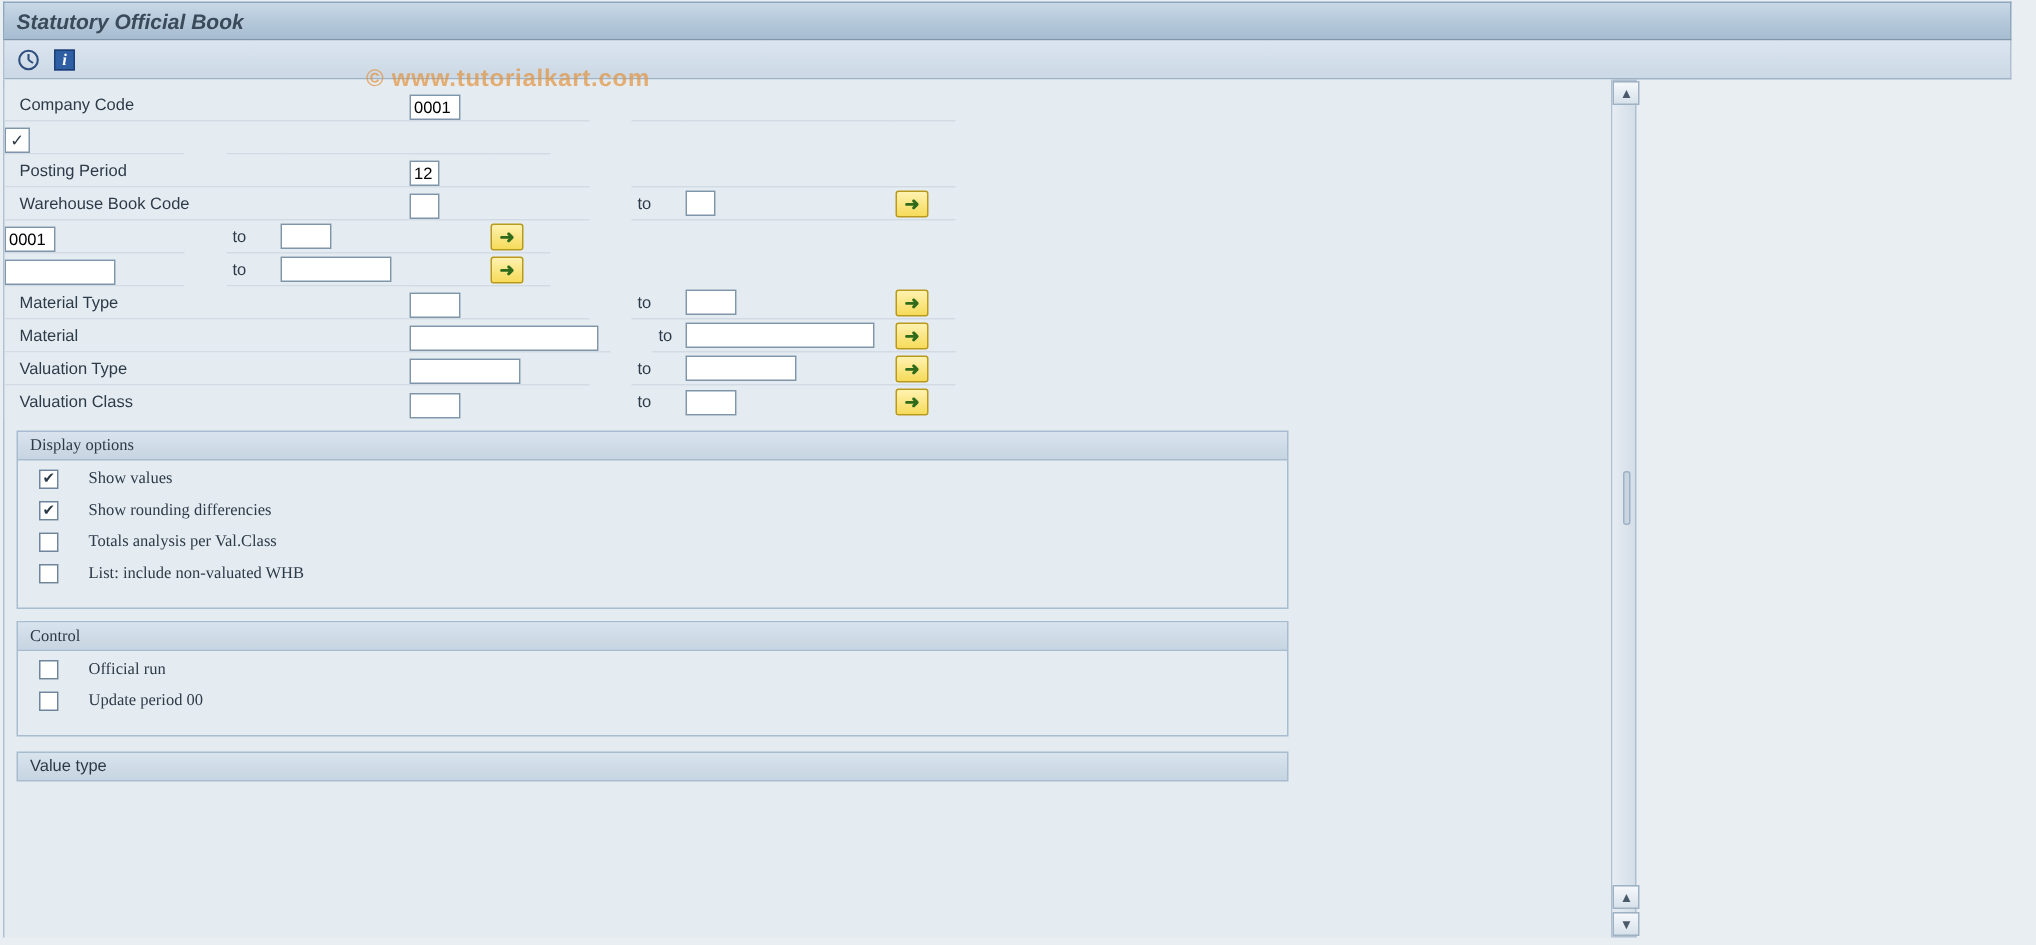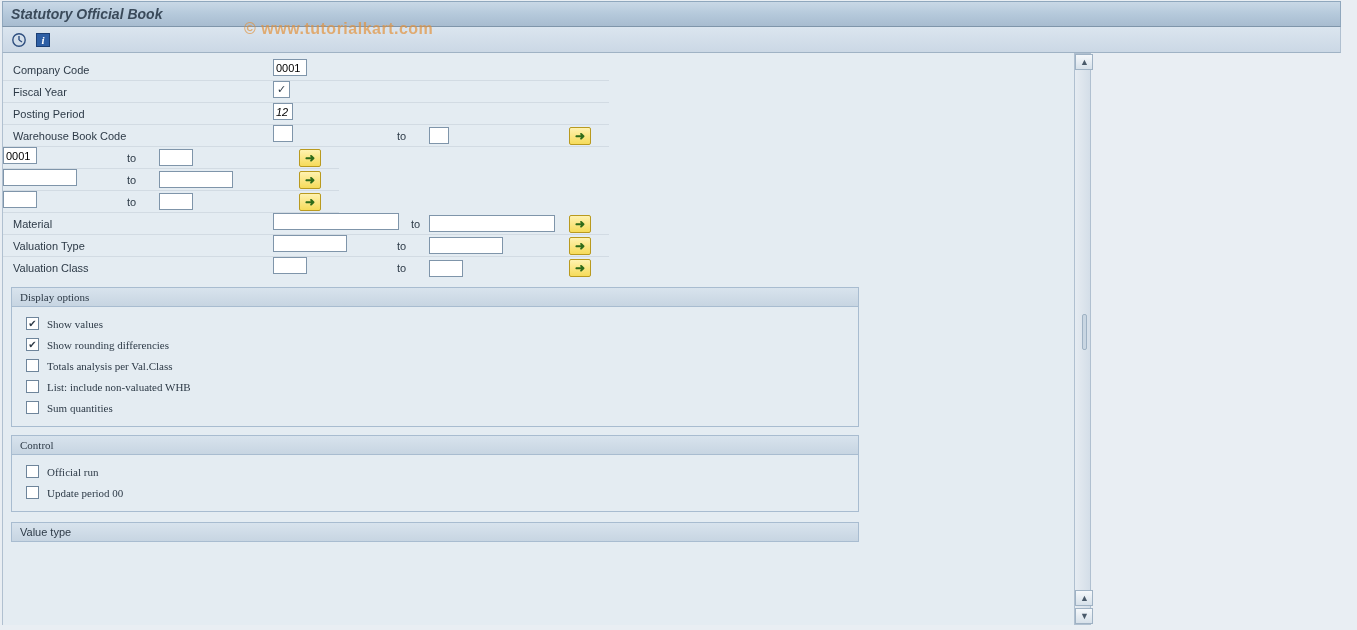--- a/index.html
+++ b/index.html
@@ -94,30 +94,31 @@
     padding-left: 10px;
     color: #2d3a47;
     border-bottom: 1px solid #d2dbe3;
     height: 22px;
     display:flex; align-items:center;
     background: #e4ecf2;
   }
   .field-from {
     width: 120px;
     height:22px;
-    display:flex; align-items:flex-start;
+    display:flex; align-items:flex-end;
     border-bottom: 1px solid #d2dbe3;
   }
   .field-to-lbl {
     width: 36px;
     padding-left:4px;
     height:22px;
     display:flex; align-items:center;
     border-bottom: 1px solid #d2dbe3;
     color:#2d3a47;
+    margin-left:28px;
   }
   .field-to {
     width: 140px;
     height:22px;
     display:flex; align-items:center;
     border-bottom: 1px solid #d2dbe3;
   }
   .field-btn-cell{
     width: 40px;
     height:22px;
@@ -129,21 +130,21 @@
 
   input.sap-input {
     font-family: inherit;
     font-size: 11px;
     border: 1px solid #7f95aa;
     background: #fff;
     padding: 1px 2px;
     height: 17px;
   }
   .w-short { width: 34px; }
-  .w-20 { width: 20px; font-style: italic; }
+  .w-20 { width: 20px; }
   .w-med { width: 74px; }
   .w-long { width: 126px; }
   .cb-box {
     width: 17px; height: 17px;
     border: 1px solid #7f95aa;
     background: #fff;
     display:flex; align-items:center; justify-content:center;
     font-size:11px; color:#2d3a47;
   }
 
@@ -167,21 +168,21 @@
   .group-title {
     background: linear-gradient(to bottom,#d8e3ed,#c7d5e2);
     border-bottom: 1px solid #a8bcd0;
     padding: 3px 8px;
     color: #2d3a47;
   }
   .group-body {
     padding: 6px 8px 8px 14px;
   }
   .check-row {
-    display:flex; align-items:center; gap:8px;
+    display:flex; gap:20px;
     height: 21px;
   }
   .sap-checkbox {
     width: 13px; height: 13px;
     border: 1px solid #6e859b;
     background: #fff;
     display:inline-flex; align-items:center; justify-content:center;
     font-size: 10px; line-height:1;
     color: #2d3a47;
   }
@@ -192,21 +193,21 @@
     margin: 10px 8px 0 8px;
     width: 848px;
     border: 1px solid #a8bcd0;
     background: linear-gradient(to bottom,#d8e3ed,#c7d5e2);
     padding: 3px 8px;
     color:#2d3a47;
   }
 
   .watermark{
     position:absolute;
-    left:244px; top:20px;
+    left:244px; top:44px;
     font-size:16px;
     font-weight: bold;
     color: rgba(227,147,61,0.70);
     z-index: 50;
     pointer-events:none;
     letter-spacing:0.5px;
   }
 
   
   .exec-icon svg { display:block; }
@@ -249,21 +250,20 @@
     <div class="field-label">Company Code</div>
     <div class="field-from">
           <input class="sap-input w-short" value="0001" style="">
         </div>
     <div class="field-to-lbl"></div>
         <div class="field-to"></div>
         <div class="field-btn-cell"></div>
   </div>
 
   <div class="field-row">
-    <div class="field-label">Fiscal Year</div>
     <div class="field-from">
       <span class="cb-box">✓</span>
     </div>
     <div class="field-to-lbl"></div>
         <div class="field-to"></div>
         <div class="field-btn-cell"></div>
   </div>
 
   <div class="field-row">
     <div class="field-label">Posting Period</div>
@@ -315,20 +315,21 @@
           <input class="sap-input w-med" value="" style="">
         </div>
     <div class="field-btn-cell">
           <div class="multi-btn">
             <span>➜</span>
           </div>
         </div>
   </div>
 
   <div class="field-row">
+    <div class="field-label">Material Type</div>
     <div class="field-from">
           <input class="sap-input w-short" value="" style="">
         </div>
     <div class="field-to-lbl">to</div>
     <div class="field-to">
           <input class="sap-input w-short" value="" style="">
         </div>
     <div class="field-btn-cell">
           <div class="multi-btn">
             <span>➜</span>
@@ -395,24 +396,20 @@
             <span class="sap-checkbox checked"></span>
             <span class="check-lbl">Show rounding differencies</span>
           </div>
       <div class="check-row">
             <span class="sap-checkbox"></span>
             <span class="check-lbl">Totals analysis per Val.Class</span>
           </div>
       <div class="check-row">
             <span class="sap-checkbox"></span>
             <span class="check-lbl">List: include non-valuated WHB</span>
-          </div>
-      <div class="check-row">
-            <span class="sap-checkbox"></span>
-            <span class="check-lbl">Sum quantities</span>
           </div>
     </div>
   </div>
 
   <div class="group-box">
     <div class="group-title">Control</div>
     <div class="group-body">
       <div class="check-row">
             <span class="sap-checkbox"></span>
             <span class="check-lbl">Official run</span>

